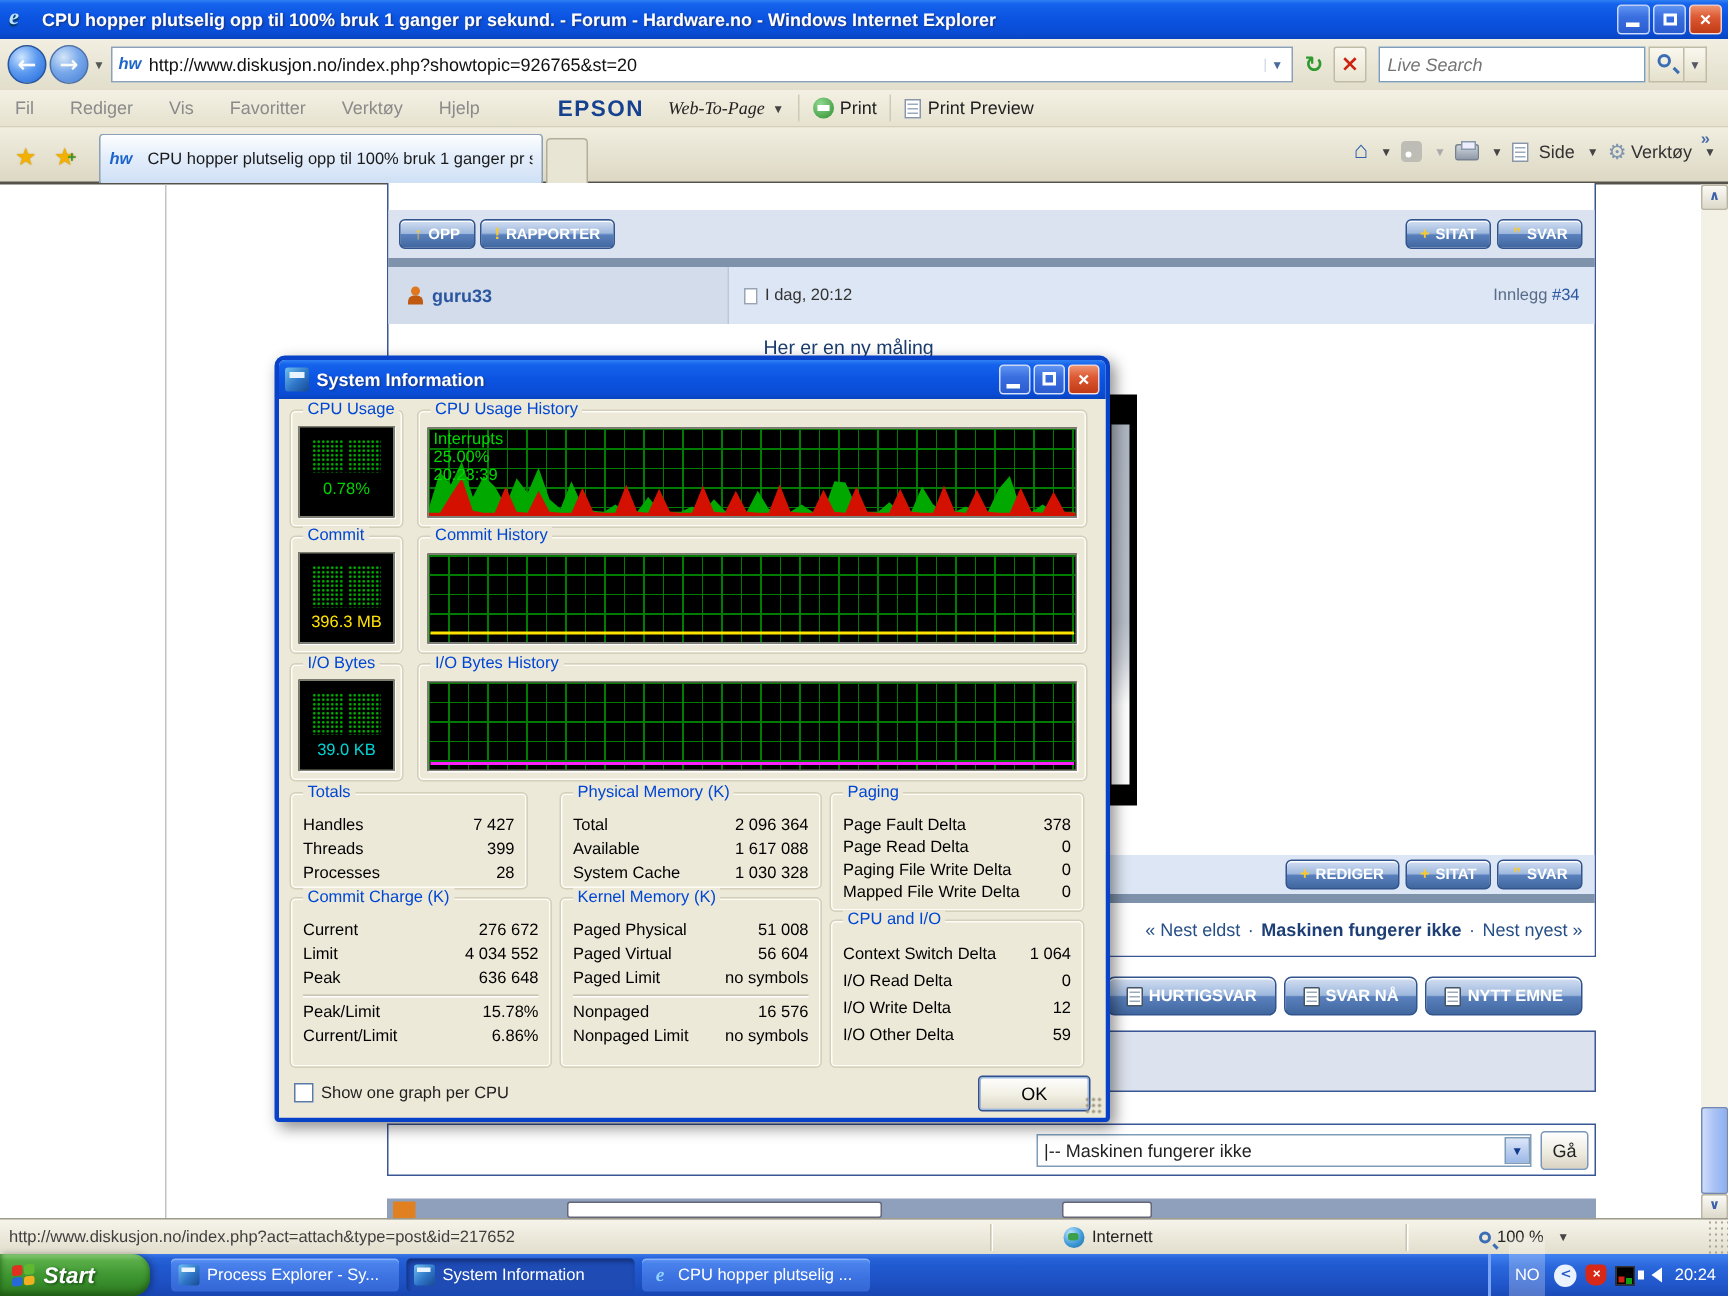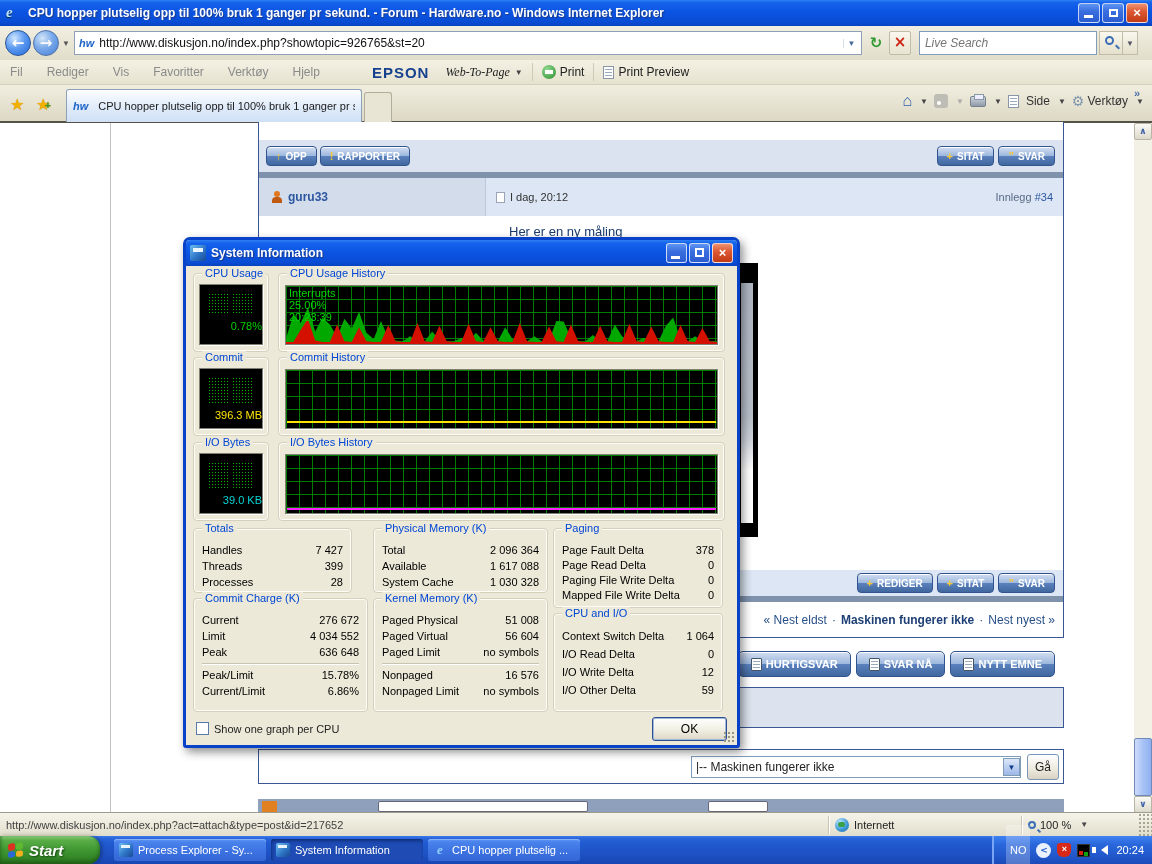--- a/index.html
+++ b/index.html
@@ -162,21 +162,21 @@
 
   .group { position:absolute; border:1px solid #d5d0bb; border-radius:4px; box-shadow:inset 0 0 0 1px #fdfcf7; }
   .glabel { position:absolute; top:-7px; left:8px; background:#ece9d8; padding:0 3px; color:#0046d5; font-size:11px; white-space:nowrap; }
 
   .gauge { position:absolute; left:5px; top:10px; width:64px; height:61px; background:#000;
     border:1px solid #7f7f72; box-shadow:1px 1px 0 #fff; }
   .hatch { margin:8px auto 0; width:46px;
     background-image:linear-gradient(90deg,transparent 0 21px,#000 21px 24px,transparent 24px),
                      radial-gradient(circle,#00b400 38%,transparent 42%);
     background-size:100% 100%,3px 3px; }
-  .gval { text-align:right; margin-top:5px; font-size:11px; }
+  .gval { text-align:center; margin-top:5px; font-size:11px; }
   .graph { position:absolute; left:6px; top:11px; right:6px; bottom:6px; background-color:#000;
     border:1px solid #7f7f72; box-shadow:1px 1px 0 #fff;
     background-image:repeating-linear-gradient(90deg,#007c00 0 1px,transparent 1px 13px),
                      repeating-linear-gradient(180deg,#007c00 0 1px,transparent 1px 13px); }
   .overlaytxt { position:absolute; left:3px; top:1px; color:#00d800; font-size:11px; line-height:12px; z-index:3; }
   #cpu-series { position:absolute; left:0; bottom:0; width:100%; height:42px; z-index:2; }
   .flat-yellow { position:absolute; left:1px; right:1px; bottom:5px; height:2px; background:#ffe400; }
   .flat-magenta { position:absolute; left:1px; right:1px; bottom:3px; height:2px; background:#ff20ff; }
 
   .grows { position:absolute; left:8px; right:8px; top:13px; }
@@ -188,21 +188,21 @@
   .chkrow { position:absolute; left:10px; top:456px; display:flex; align-items:center; gap:5px; }
   .chkbox { width:13px; height:13px; background:#fff; border:1px solid #5a7aa8; }
   .okbtn { position:absolute; left:466px; top:451px; width:75px; height:24px; border:1px solid #2f4f8f; border-radius:3px;
     background:linear-gradient(180deg,#ffffff,#f1efe2 55%,#dcd6c6); font-size:12px; text-align:center; line-height:22px; color:#000;
     box-shadow:0 0 0 1px #9db9dd inset; }
   .dgrip { position:absolute; right:2px; bottom:2px; width:12px; height:12px;
     background:radial-gradient(circle,#9a9582 35%,transparent 40%); background-size:4px 4px; }
 
   
   #statusbar { position:absolute; left:0; top:812px; width:1152px; height:24px;
-    background:linear-gradient(180deg,#f6f4ea,#e2decd); border-top:1px solid #9d9c8d; display:flex; align-items:center; }
+    background:linear-gradient(180deg,#f6f4ea,#e2decd); border-top:1px solid #9d9c8d; display:flex; align-items:center;gap:42px; }
   .sb-link { margin-left:6px; color:#3f3f3f; font-size:11px; flex:1; white-space:nowrap; overflow:hidden; }
   .sb-sep { width:1px; height:18px; background:#c8c4b0; box-shadow:1px 0 0 #fff; margin:0 6px; }
   .globe { width:14px; height:14px; border-radius:50%; background:radial-gradient(circle at 35% 30%,#bfe6ff 0%,#3f9ad8 55%,#1f6a9a 100%); margin-right:5px; position:relative; }
   .globe::after { content:""; position:absolute; left:3px; top:4px; width:7px; height:5px; background:#3aa04a; border-radius:2px; }
   .sb-zone { display:flex; align-items:center; width:180px; }
   .sb-zoom { display:flex; align-items:center; width:110px; gap:4px; }
   .magS { width:8px; height:8px; border:2px solid #3b6eb5; border-radius:50%; position:relative; }
   .magS::after { content:""; position:absolute; left:7px; top:7px; width:4px; height:2px; background:#3b6eb5; transform:rotate(45deg); }
   .sb-grip { width:14px; height:100%; background:radial-gradient(circle,#a8a494 30%,transparent 35%); background-size:4px 4px; }
 

